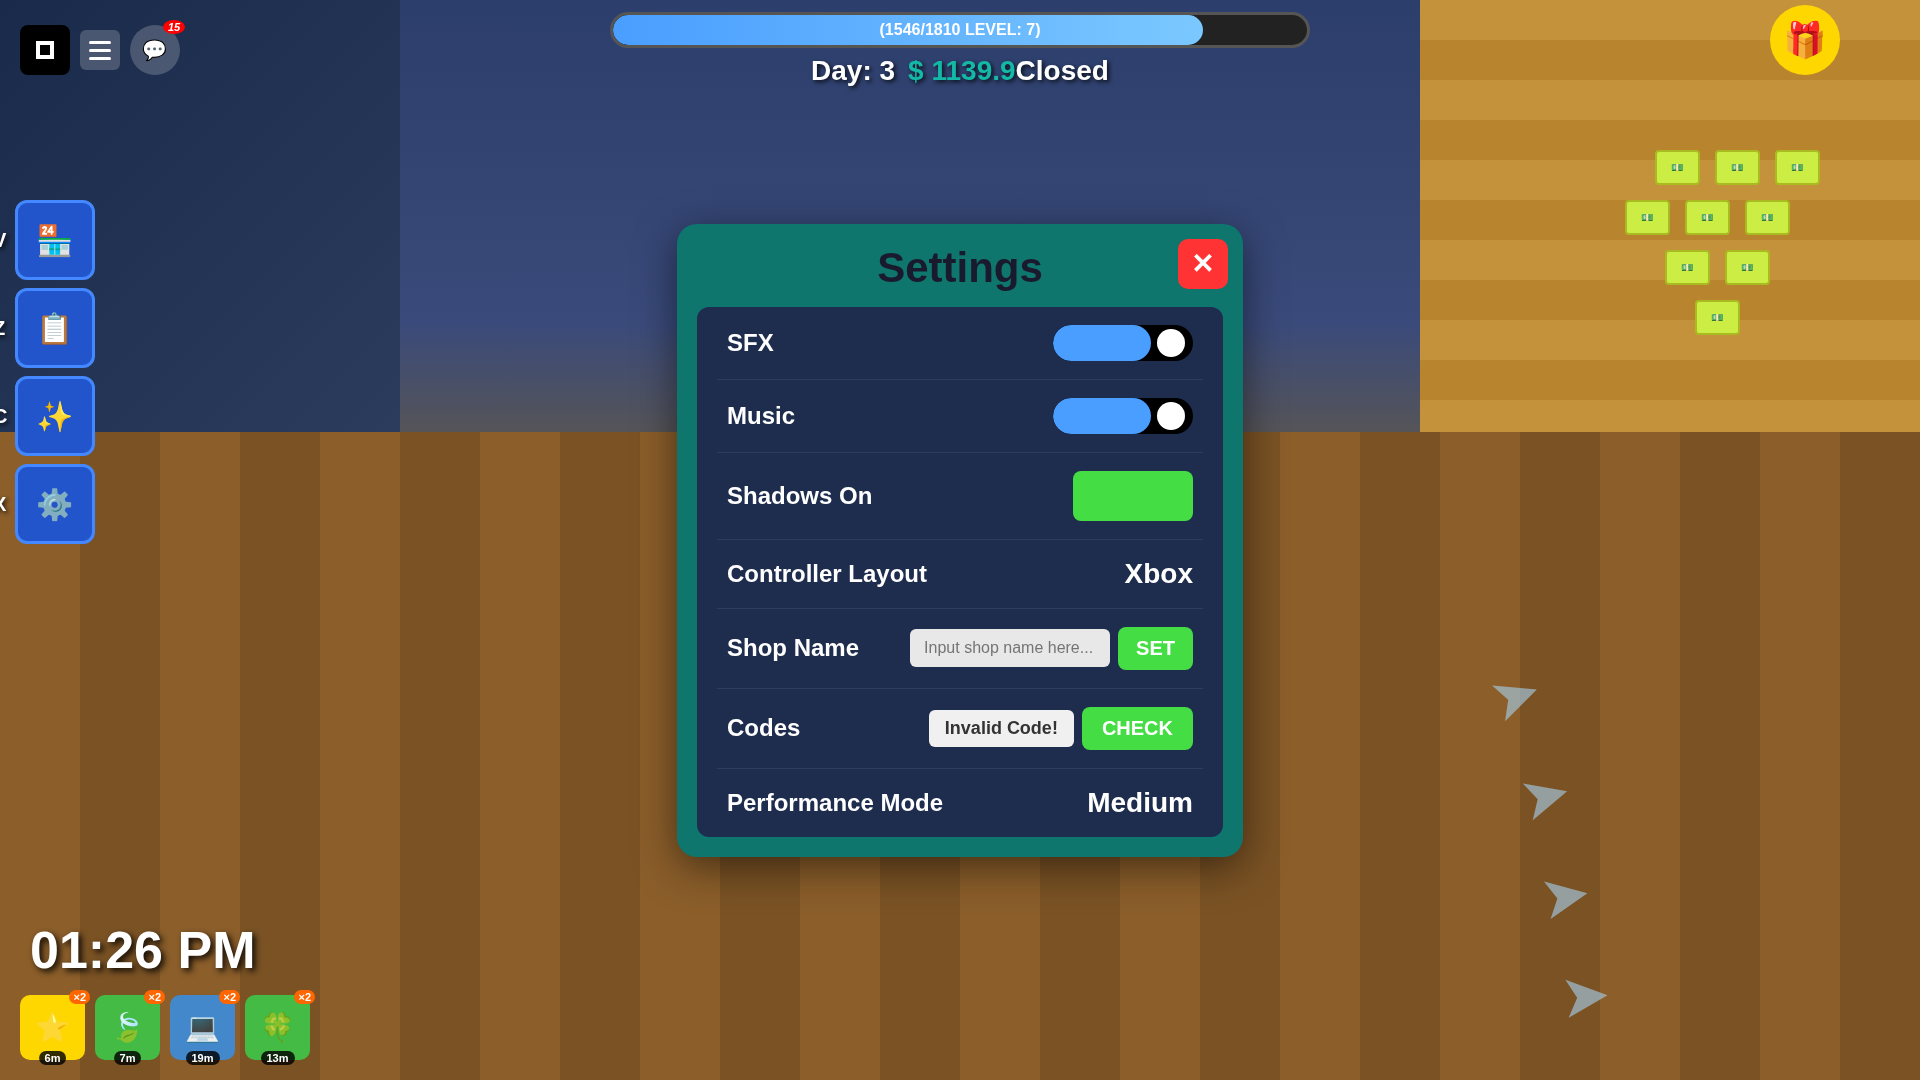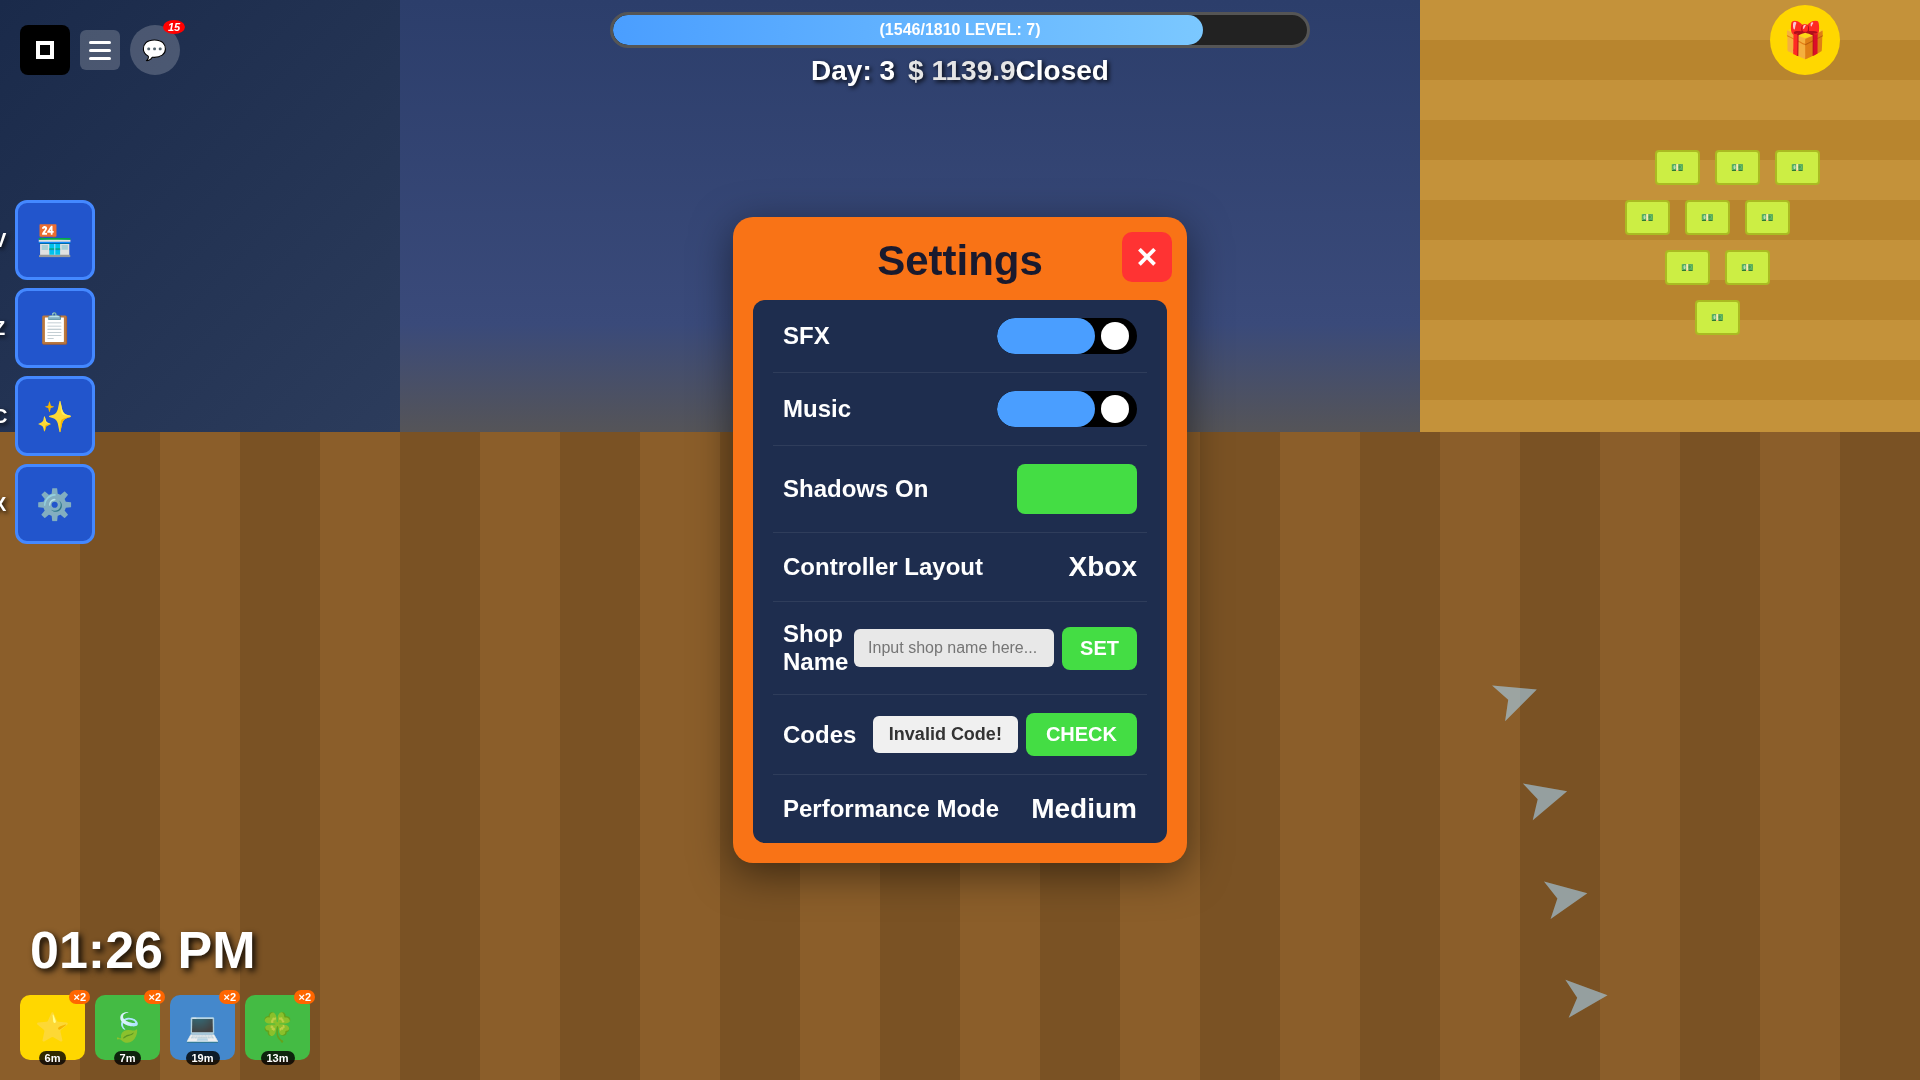--- a/index.html
+++ b/index.html
@@ -206,21 +206,21 @@
     }
 
     .info-item {
       color: white;
       font-size: 28px;
       font-weight: bold;
       text-shadow: 2px 2px 4px rgba(0,0,0,0.8);
     }
 
     .info-item.money {
-      color: #e5e5e5;
+      color: #14b8a6;
       margin-left: 13px;
     }
 
     .info-item.closed {
       color: white;
     }
 
     
     .left-sidebar {
       position: absolute;
@@ -320,22 +320,22 @@
     .modal-overlay {
       position: absolute;
       inset: 0;
       display: flex;
       align-items: center;
       justify-content: center;
       z-index: 200;
     }
 
     .settings-modal {
-      width: 454px;
-      background: #f97316;
+      width: 566px;
+      background: #0f766e;
       border-radius: 20px;
       padding: 20px;
       box-shadow: 0 10px 40px rgba(0,0,0,0.5);
       position: relative;
     }
 
     .settings-title {
       text-align: center;
       font-size: 42px;
       font-weight: 900;

